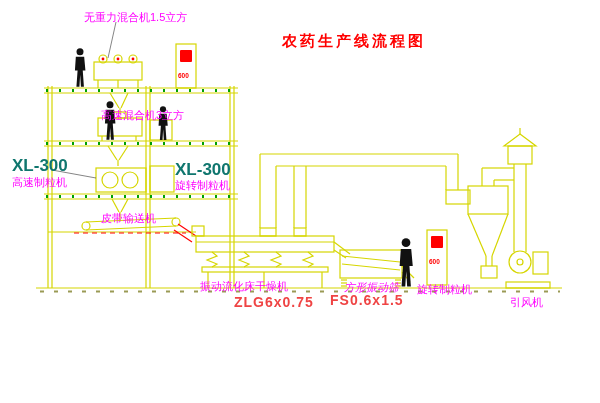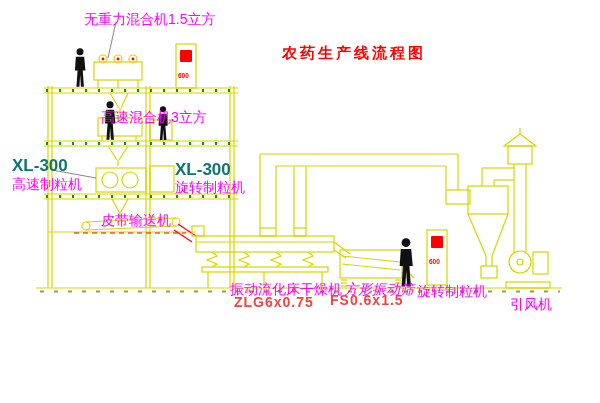--- a/index.html
+++ b/index.html
@@ -2,24 +2,24 @@
 <html><head>
 <meta charset="utf-8">
 <style>
   html,body{margin:0;padding:0;background:#fff;}
   .diagram{
     position:relative;width:600px;height:403px;background:#ffffff;overflow:hidden;
     font-family:"Liberation Sans", sans-serif;
   }
   .diagram svg{position:absolute;left:0;top:0;}
   .lbl{position:absolute;line-height:1;white-space:nowrap;}
-  .m{color:#ff00ff;font-size:14px;}
+  .m{color:#ff00ff;font-size:11px;}
   .r{color:#0f766e;font-weight:bold;font-size:17px;}
   .r-model{color:#ef4444;font-weight:bold;font-size:14px;letter-spacing:1px;}
-  .title-row{position:absolute;left:282px;top:44px;display:flex;align-items:flex-end;color:#ff0000;}
+  .title-row{position:absolute;left:282px;top:32px;display:flex;align-items:flex-end;color:#ff0000;}
   .title-main{font-size:15px;font-weight:bold;letter-spacing:3px;}
   .title-cap{font-size:22px;font-weight:normal;margin-left:2px;letter-spacing:1px;}
 </style>
 </head>
 <body>
 
 <div class="diagram">
 
   <svg width="600" height="403" viewBox="0 0 600 403">
     <defs>
@@ -204,20 +204,20 @@
     <span class="title-main">农药生产线流程图</span>
   </div>
 
   <span class="lbl m" style="left:84px;top:12px;">无重力混合机1.5立方</span>
   <span class="lbl m" style="left:101px;top:110px;">高速混合机3立方</span>
   <span class="lbl r" style="left:12px;top:157px;">XL-300</span>
   <span class="lbl m" style="left:12px;top:177px;">高速制粒机</span>
   <span class="lbl r" style="left:175px;top:161px;">XL-300</span>
   <span class="lbl m" style="left:175px;top:180px;">旋转制粒机</span>
   <span class="lbl m" style="left:101px;top:213px;">皮带输送机</span>
-  <span class="lbl m" style="left:230px;top:282px;">振动流化床干燥机</span>
+  <span class="lbl m" style="left:200px;top:282px;font-family:Liberation Mono, monospace;">振动流化床干燥机</span>
   <span class="lbl r-model" style="left:234px;top:295px;">ZLG6x0.75</span>
   <span class="lbl m" style="left:344px;top:282px;font-style:italic;">方形振动筛</span>
   <span class="lbl r-model" style="left:330px;top:293px;">FS0.6x1.5</span>
   <span class="lbl m" style="left:417px;top:284px;">旋转制粒机</span>
   <span class="lbl m" style="left:510px;top:297px;">引风机</span>
 
 </div>
 
 </body></html>

